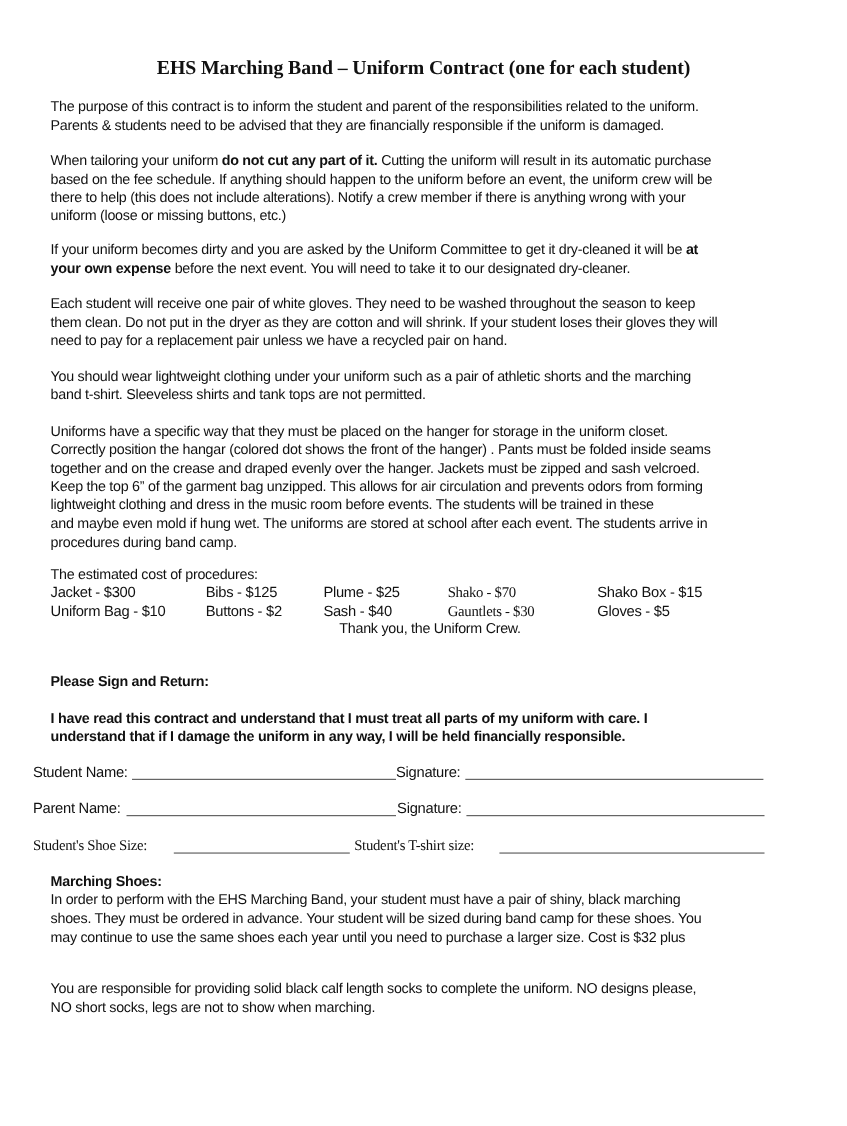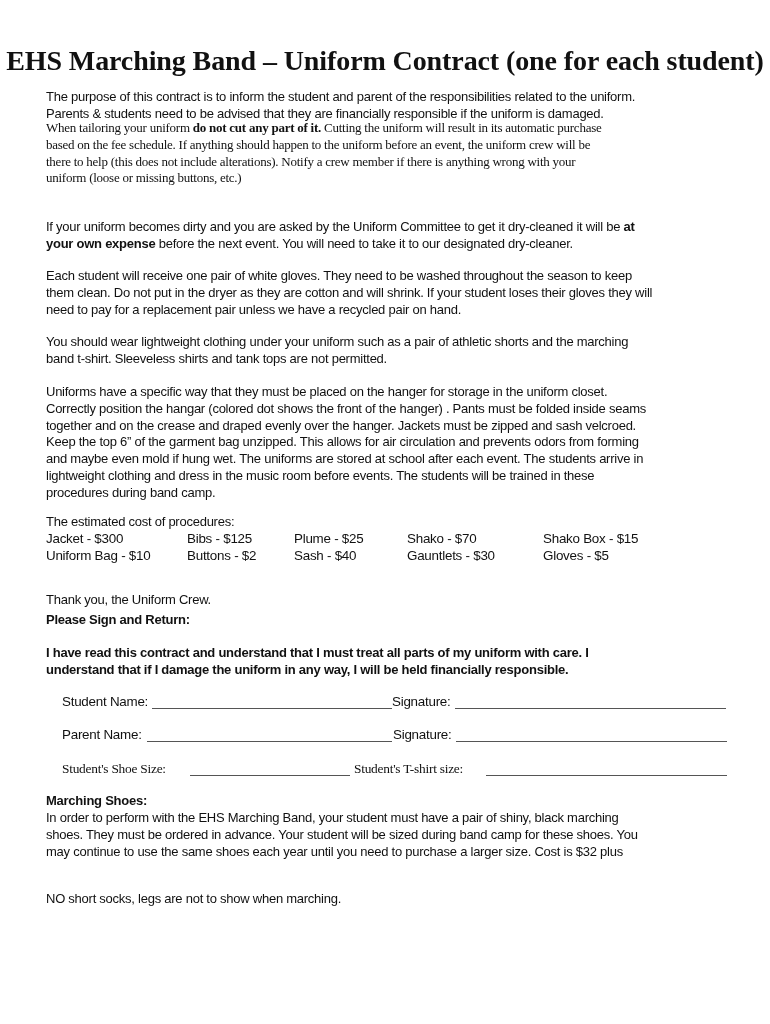--- a/index.html
+++ b/index.html
@@ -23,21 +23,21 @@
       height: 1024px;
     }
     .title {
       position: absolute;
       left: 0;
       top: 47px;
       width: 770px;
       text-align: center;
       font-family: "Liberation Serif", serif;
       font-weight: bold;
-      font-size: 28px;
+      font-size: 18px;
       letter-spacing: -0.1px;
       line-height: 28px;
       margin: 0;
       color: #111;
     }
     .block {
       position: absolute;
       left: 46px;
       width: 690px;
       font-size: 13px;
@@ -58,26 +58,26 @@
       letter-spacing: -0.25px;
       white-space: nowrap;
     }
     .cost-row span {
       position: absolute;
       top: 0;
     }
     .c0 { left: 0px; }
     .c1 { left: 141px; }
     .c2 { left: 248px; }
-    .c3 { left: 361px; }
+    .c3 { left: 361px; font-family: Liberation Serif, serif; }
     .c4 { left: 497px; }
 
     .form-row {
       position: absolute;
-      left: 62px;
+      left: 30px;
       width: 670px;
       height: 18px;
       font-size: 13.4px;
       line-height: 16.8px;
       letter-spacing: -0.25px;
       white-space: nowrap;
     }
     .form-row .lbl {
       position: absolute;
       top: 0;
@@ -94,21 +94,21 @@
 
 <div class="page">
 
   <h1 class="title">EHS Marching Band – Uniform Contract (one for each student)</h1>
 
   <p class="block" style="top:89px;">
     <span class="ln">The purpose of this contract is to inform the student and parent of the responsibilities related to the uniform.</span>
     <span class="ln">Parents &amp; students need to be advised that they are financially responsible if the uniform is damaged.</span>
   </p>
 
-  <p class="block" style="top:120px;font-family:Liberation Serif, serif;">
+  <p class="block" style="top:138px;">
     <span class="ln"><span>When tailoring your uniform </span><b>do not cut any part of it.</b><span> Cutting the uniform will result in its automatic purchase</span></span>
     <span class="ln">based on the fee schedule. If anything should happen to the uniform before an event, the uniform crew will be</span>
     <span class="ln">there to help (this does not include alterations). Notify a crew member if there is anything wrong with your</span>
     <span class="ln">uniform (loose or missing buttons, etc.)</span>
   </p>
 
   <p class="block" style="top:219px;">
     <span class="ln"><span>If your uniform becomes dirty and you are asked by the Uniform Committee to get it dry-cleaned it will be </span><b>at</b></span>
     <span class="ln"><b>your own expense</b><span> before the next event. You will need to take it to our designated dry-cleaner.</span></span>
   </p>
@@ -122,42 +122,42 @@
   <p class="block" style="top:334px;">
     <span class="ln">You should wear lightweight clothing under your uniform such as a pair of athletic shorts and the marching</span>
     <span class="ln">band t-shirt. Sleeveless shirts and tank tops are not permitted.</span>
   </p>
 
   <p class="block" style="top:384px;">
     <span class="ln">Uniforms have a specific way that they must be placed on the hanger for storage in the uniform closet.</span>
     <span class="ln">Correctly position the hangar (colored dot shows the front of the hanger) . Pants must be folded inside seams</span>
     <span class="ln">together and on the crease and draped evenly over the hanger. Jackets must be zipped and sash velcroed.</span>
     <span class="ln">Keep the top 6” of the garment bag unzipped. This allows for air circulation and prevents odors from forming</span>
+    <span class="ln">lightweight clothing and dress in the music room before events. The students will be trained in these</span>
     <span class="ln">and maybe even mold if hung wet. The uniforms are stored at school after each event. The students arrive in</span>
-    <span class="ln">lightweight clothing and dress in the music room before events. The students will be trained in these</span>
     <span class="ln">procedures during band camp.</span>
   </p>
 
   <p class="block" style="top:514px;">The estimated cost of procedures:</p>
   <div class="cost-row" style="top:531px;">
     <span class="c0">Jacket - $300</span>
     <span class="c1">Bibs - $125</span>
     <span class="c2">Plume - $25</span>
     <span class="c3">Shako - $70</span>
     <span class="c4">Shako Box - $15</span>
   </div>
   <div class="cost-row" style="top:548px;">
     <span class="c0">Uniform Bag - $10</span>
     <span class="c1">Buttons - $2</span>
     <span class="c2">Sash - $40</span>
     <span class="c3">Gauntlets - $30</span>
     <span class="c4">Gloves - $5</span>
   </div>
 
-  <p class="block" style="top:592px;">Thank you, the Uniform Crew.</p>
+  <p class="block" style="top:563px;text-align:center;">Thank you, the Uniform Crew.</p>
 
   <p class="block" style="top:612px;font-weight:bold;">Please Sign and Return:</p>
 
   <p class="block" style="top:645px;font-weight:bold;">
     <span class="ln">I have read this contract and understand that I must treat all parts of my uniform with care. I</span>
     <span class="ln">understand that if I damage the uniform in any way, I will be held financially responsible.</span>
   </p>
 
 
   <div class="form-row" style="top:694px;">
@@ -182,16 +182,17 @@
   </div>
 
   <p class="block" style="top:793px;font-weight:bold;">Marching Shoes:</p>
   <p class="block" style="top:810px;">
     <span class="ln">In order to perform with the EHS Marching Band, your student must have a pair of shiny, black marching</span>
     <span class="ln">shoes. They must be ordered in advance. Your student will be sized during band camp for these shoes. You</span>
     <span class="ln">may continue to use the same shoes each year until you need to purchase a larger size. Cost is $32 plus</span>
   </p>
 
   <p class="block" style="top:891px;">
+    <span class="ln">You are responsible for providing solid black calf length socks to complete the uniform. NO designs please,</span>
     <span class="ln">NO short socks, legs are not to show when marching.</span>
   </p>
 
 </div>
 
 </body></html>

